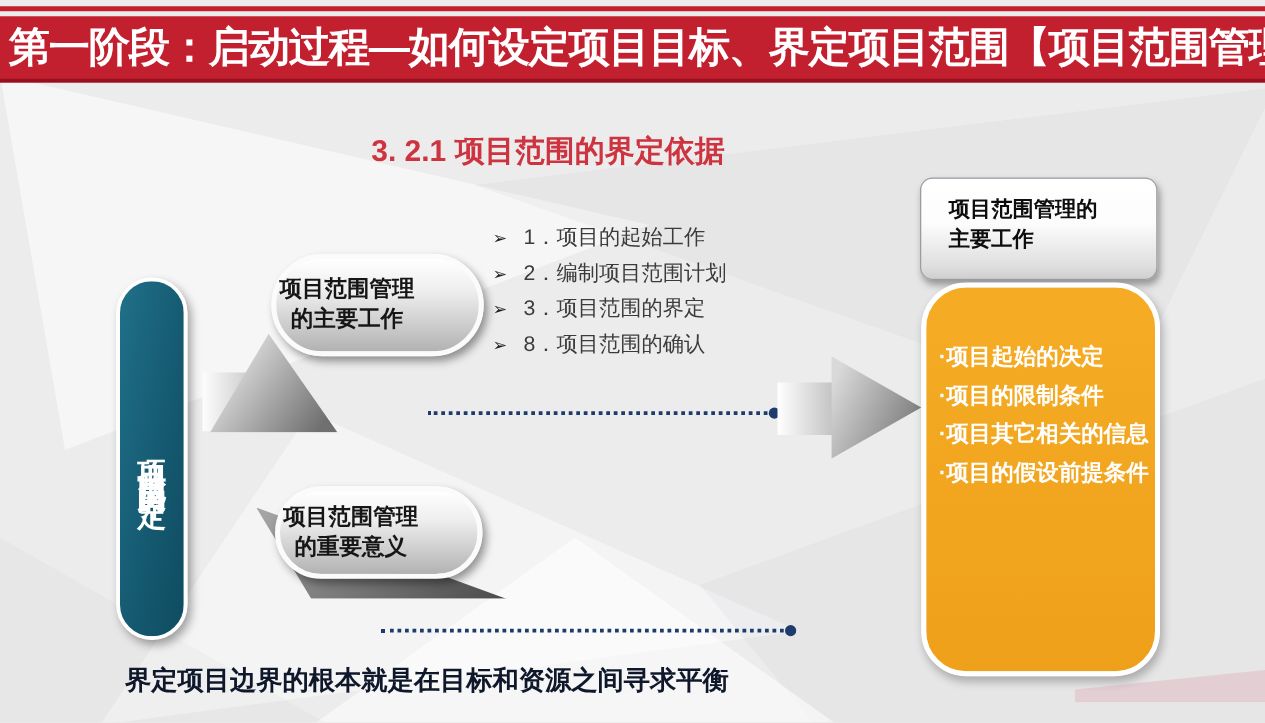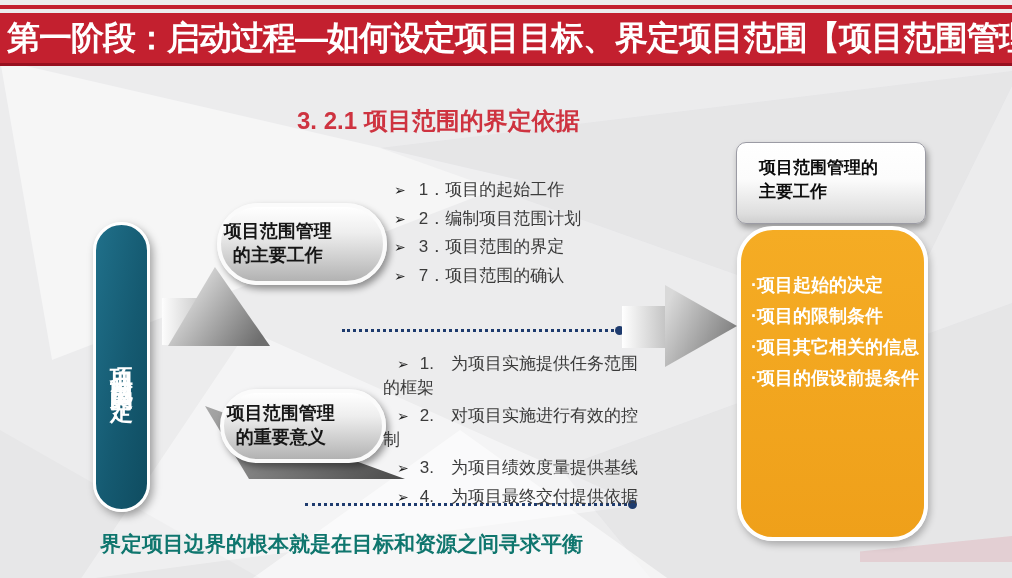--- a/index.html
+++ b/index.html
@@ -112,21 +112,21 @@
     border:4px solid #ffffff;box-sizing:border-box;
     box-shadow:2px 4px 7px rgba(0,0,0,.25);
     padding:46px 6px 0 10px;
   }
   .obullet{
     font-size:18px;font-weight:900;color:#ffffff;line-height:18px;
     margin-bottom:13px;white-space:nowrap;letter-spacing:0;
   }
 
   
-  .footer-note{position:absolute;left:100px;top:530px;font-size:21px;font-weight:900;color:#0f766e;white-space:nowrap;}
+  .footer-note{position:absolute;left:100px;top:530px;font-size:21px;font-weight:900;color:#0f172a;white-space:nowrap;}
 </style>
 </head>
 <body>
 
 <div class="stage">
 
   <div>
     <div class="facet f1"></div>
     <div class="facet f2"></div>
     <div class="facet f3"></div>
@@ -162,40 +162,24 @@
     <div class="li">
       <span class="mk">➢</span><span class="tx">1．项目的起始工作</span>
     </div>
     <div class="li">
       <span class="mk">➢</span><span class="tx">2．编制项目范围计划</span>
     </div>
     <div class="li">
       <span class="mk">➢</span><span class="tx">3．项目范围的界定</span>
     </div>
     <div class="li">
-      <span class="mk">➢</span><span class="tx">7．项目范围的确认</span>
-    </div>
-  </div>
-
-  <div class="list meaning-list">
-    <div class="li">
-      <span class="mk">➢</span><span class="tx">1.　为项目实施提供任务范围
-的框架</span>
-    </div>
-    <div class="li">
-      <span class="mk">➢</span><span class="tx">2.　对项目实施进行有效的控
-制</span>
-    </div>
-    <div class="li">
-      <span class="mk">➢</span><span class="tx">3.　为项目绩效度量提供基线</span>
-    </div>
-    <div class="li">
-      <span class="mk">➢</span><span class="tx">4.　为项目最终交付提供依据</span>
-    </div>
-  </div>
+      <span class="mk">➢</span><span class="tx">8．项目范围的确认</span>
+    </div>
+  </div>
+
 
   <div class="dotline dot1"></div>
   <div class="enddot enddot1"></div>
   <div class="dotline dot2"></div>
   <div class="enddot enddot2"></div>
 
   <div class="arrow-shaft-right"></div>
   <div class="arrow-head-right"></div>
 
   <div class="rheader">

